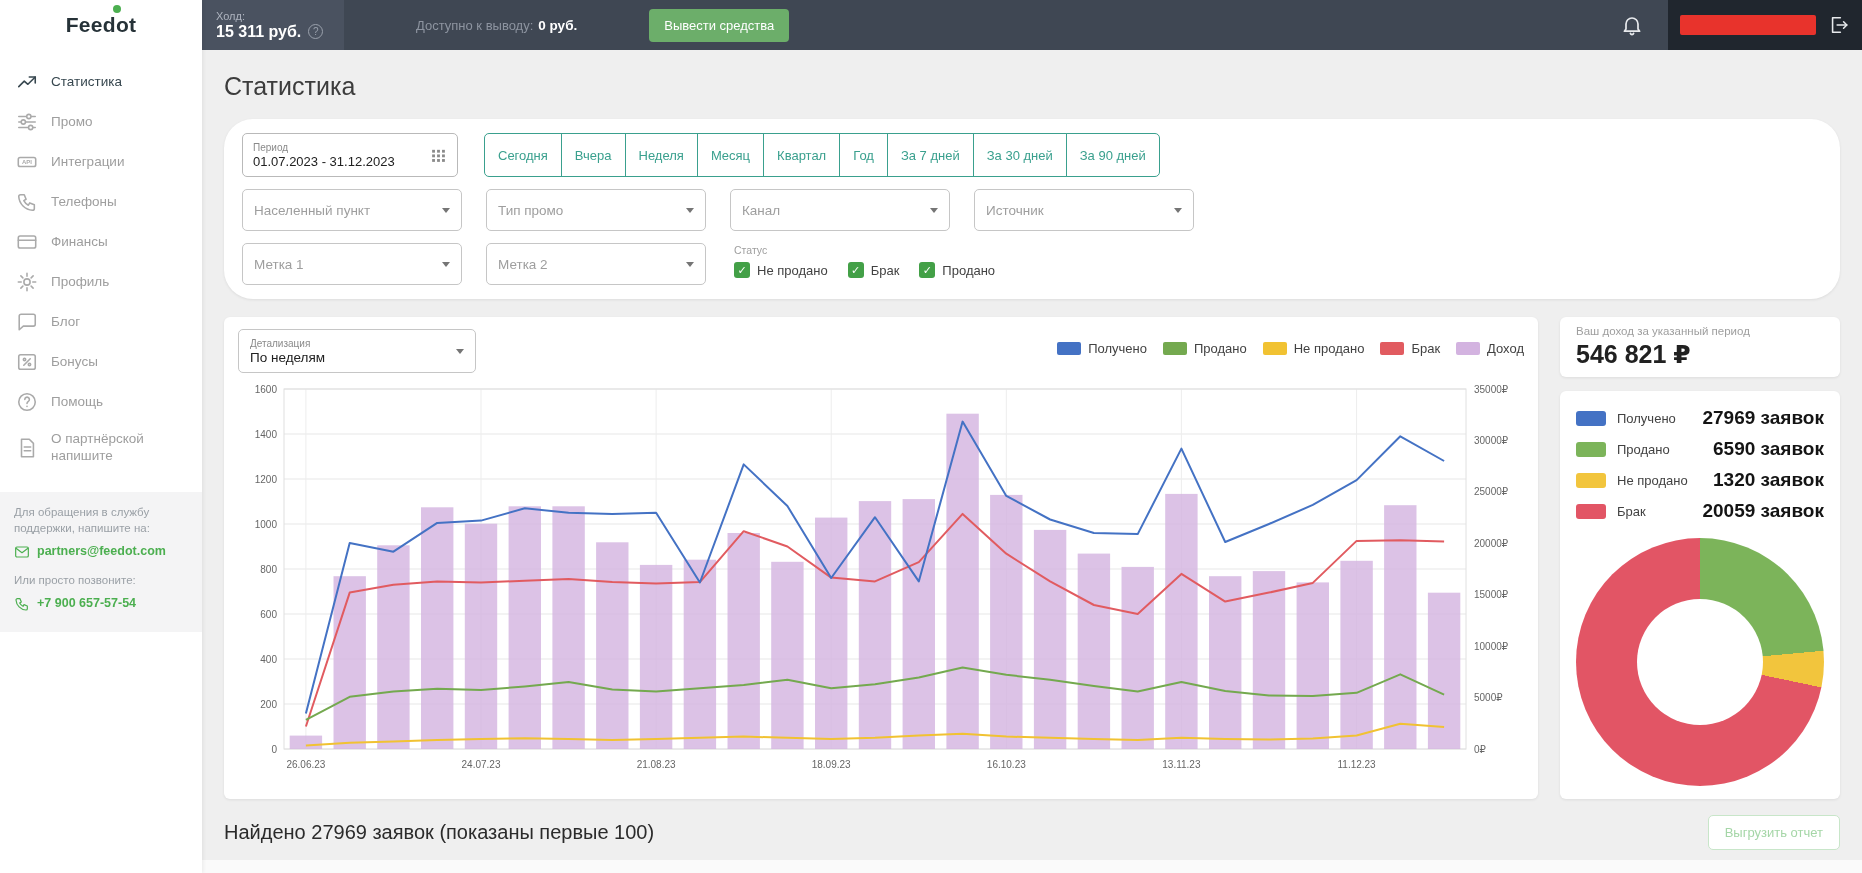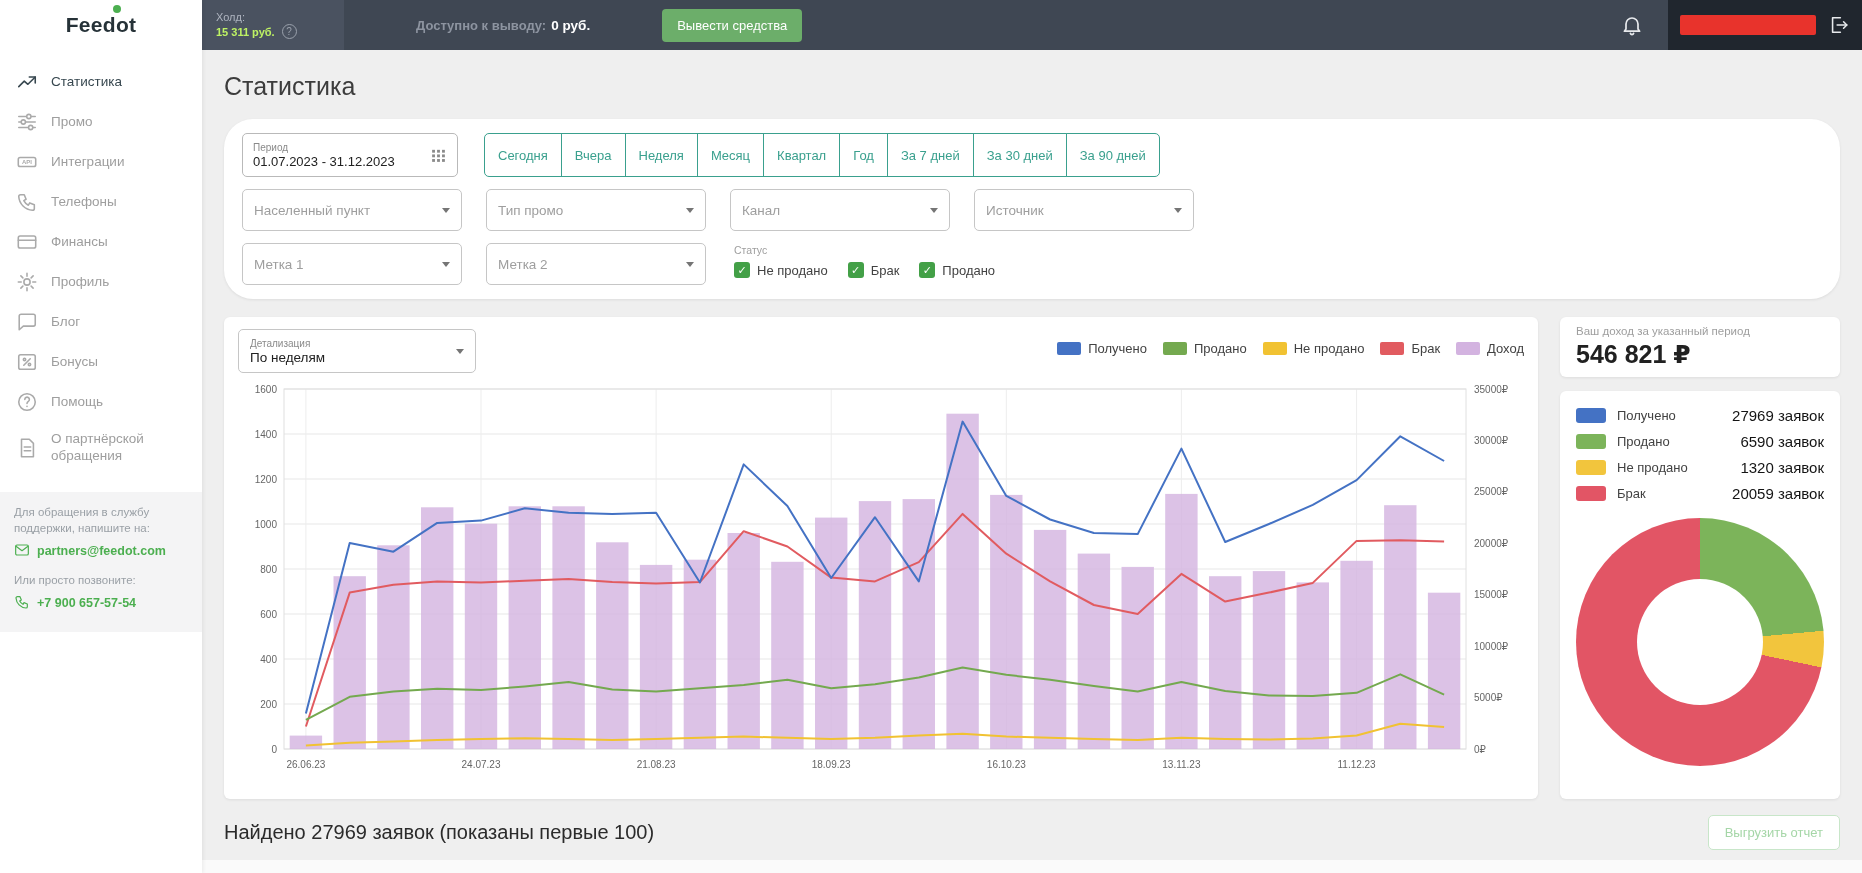--- a/index.html
+++ b/index.html
@@ -17,35 +17,35 @@
   .menu { padding-top:12px; }
   .menu-item { display:flex; align-items:center; gap:13px; padding:9px 16px; font-size:13.5px;
                color:#9e9e9e; cursor:pointer; line-height:1.25; }
   .menu-item.active { color:#37474f; }
   .mi-icon { width:22px; height:22px; flex:none; color:#aaaaaa; }
   .menu-item.active .mi-icon { color:#37474f; }
   .mi-icon svg { width:22px; height:22px; fill:none; stroke:currentColor; stroke-width:1.7;
                  stroke-linecap:round; stroke-linejoin:round; }
   .support { margin-top:18px; background:#f4f4f5; padding:12px 14px 8px; font-size:11.5px;
              color:#9aa0a6; line-height:1.45; }
-  .support-link { display:flex; align-items:flex-start; gap:7px; color:#4caf50; font-weight:bold;
+  .support-link { display:flex; align-items:flex-end; gap:7px; color:#4caf50; font-weight:bold;
                   font-size:12.5px; margin:5px 0 12px; text-decoration:none; cursor:pointer; }
   .support-link svg { width:16px; height:16px; fill:none; stroke:#4caf50; stroke-width:1.8;
                       stroke-linecap:round; stroke-linejoin:round; flex:none; }
   
   .topbar { position:absolute; left:202px; right:0; top:0; height:50px; background:#3f4753;
             display:flex; align-items:center; color:#fff; z-index:5;gap:44px; }
   .hold-block { height:100%; background:#4a5260; padding:6px 14px; display:flex; flex-direction:column;
                 justify-content:center; min-width:142px; }
   .hold-label { font-size:11px; color:#aeb4bf; }
   .hold-value-row { display:flex; align-items:center; gap:7px; margin-top:1px; }
-  .hold-value { font-size:11px; font-weight:bold; color:#bef264; }
+  .hold-value { font-size:16px; font-weight:bold; color:#ffffff; }
   .help-circle { width:15px; height:15px; border:1px solid #9aa1ac; border-radius:50%; font-size:10px;
                  color:#9aa1ac; display:flex; align-items:center; justify-content:center; cursor:pointer; }
-  .avail { margin-left:28px; font-size:13px; color:#8d94a0;font-weight:bold; }
+  .avail { margin-left:28px; font-size:13px; color:#8d94a0; }
   .avail b { color:#fff; margin-left:5px; font-size:13.5px; }
   .withdraw-btn { margin-left:28px; background:#6cae6a; color:#fff; border:none; border-radius:4px;
                   font-size:13px; padding:9px 15px; cursor:pointer; font-family:inherit; }
   .topbar-right { margin-left:auto; display:flex; align-items:center; height:100%; }
   .bell-btn { width:24px; height:24px; margin-right:24px; cursor:pointer; }
   .bell-btn svg, .logout-btn svg { width:100%; height:100%; fill:none; stroke:#e8eaed; stroke-width:1.7;
                   stroke-linecap:round; stroke-linejoin:round; }
   .user-block { width:194px; height:100%; background:#20262e; display:flex; align-items:center;
                 padding:0 12px; gap:12px; }
   .redacted { flex:1; height:20px; background:#e8332c; border-radius:2px; }
@@ -92,21 +92,21 @@
   #combo-chart { display:block; margin-top:6px; }
   
   .income-col { flex:1; display:flex; flex-direction:column; gap:14px; }
   .income-card { padding:8px 16px; }
   .income-title { font-size:11.5px; color:#9e9e9e; }
   .income-amount { font-size:25px; font-weight:bold; color:#212121; margin-top:3px; }
   .breakdown-card { padding:16px 16px 10px; flex:1; }
   .bd-row { display:flex; align-items:center; margin-bottom:9px; font-size:13px; }
   .bd-swatch { width:30px; height:15px; border-radius:3px; margin-right:11px; flex:none; }
   .bd-label { color:#424242; }
-  .bd-value { margin-left:auto; font-weight:normal; color:#141414; font-size:15px; }
+  .bd-value { margin-left:auto; font-weight:bold; color:#141414; font-size:19px; }
   .donut-wrap { display:flex; justify-content:center; margin-top:16px; }
   .donut { width:248px; height:248px; border-radius:50%; position:relative; }
   .donut-hole { position:absolute; left:50%; top:50%; width:126px; height:126px; background:#fff;
                 border-radius:50%; transform:translate(-50%,-50%); }
   
   .footer-row { display:flex; align-items:center; justify-content:space-between; margin-top:16px; }
   .found-text { font-size:20px; color:#2b2b2b; }
   .export-btn { border:1px solid #c8e6c9; color:#a5d6a7; background:#fff; font-size:13px;
                 padding:9px 16px; border-radius:5px; cursor:pointer; font-family:inherit; }
   .bottom-strip { position:absolute; left:202px; right:0; bottom:0; height:13px; background:#fafafa; }
@@ -187,21 +187,21 @@
             <line x1="12" y1="16.6" x2="12" y2="16.9"></line>
           </svg></span>
         <span>Помощь</span>
       </div>
       <div class="menu-item">
         <span class="mi-icon"><svg viewBox="0 0 24 24">
             <path d="M6 2.5h8.5L19 7v14.5H6z"></path>
             <line x1="9" y1="11" x2="16" y2="11"></line>
             <line x1="9" y1="15" x2="16" y2="15"></line>
           </svg></span>
-        <span>О партнёрской обращения</span>
+        <span>О партнёрской напишите</span>
       </div>
     </nav>
   <div class="support">
     <div>Для обращения в службу поддержки, напишите на:</div>
     <a class="support-link">
       <svg viewBox="0 0 24 24">
           <rect x="2.5" y="4.5" width="19" height="15" rx="2"></rect>
           <polyline points="3 6.5 12 13 21 6.5"></polyline>
         </svg>
       <span>partners@feedot.com</span>

